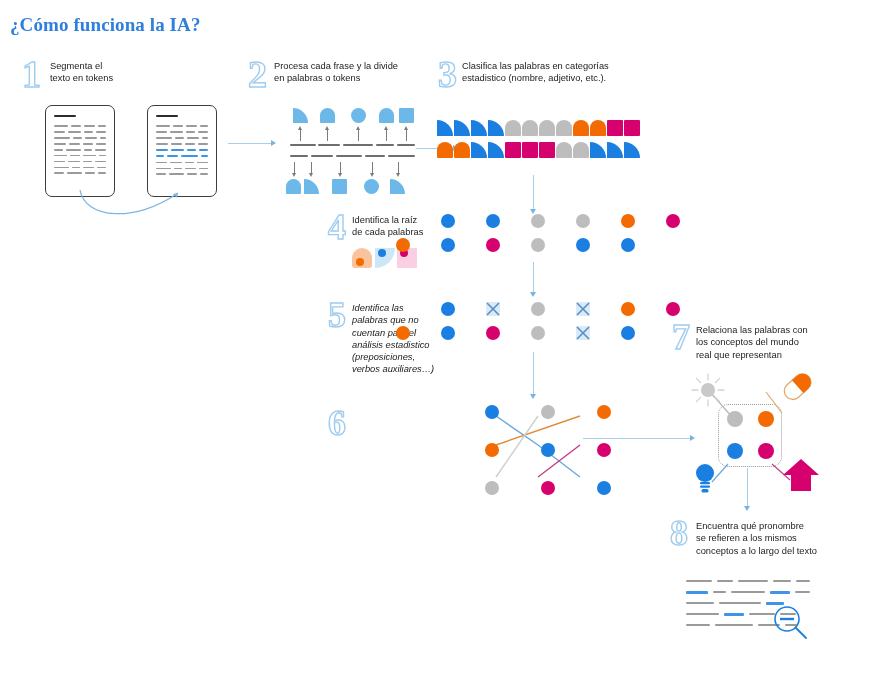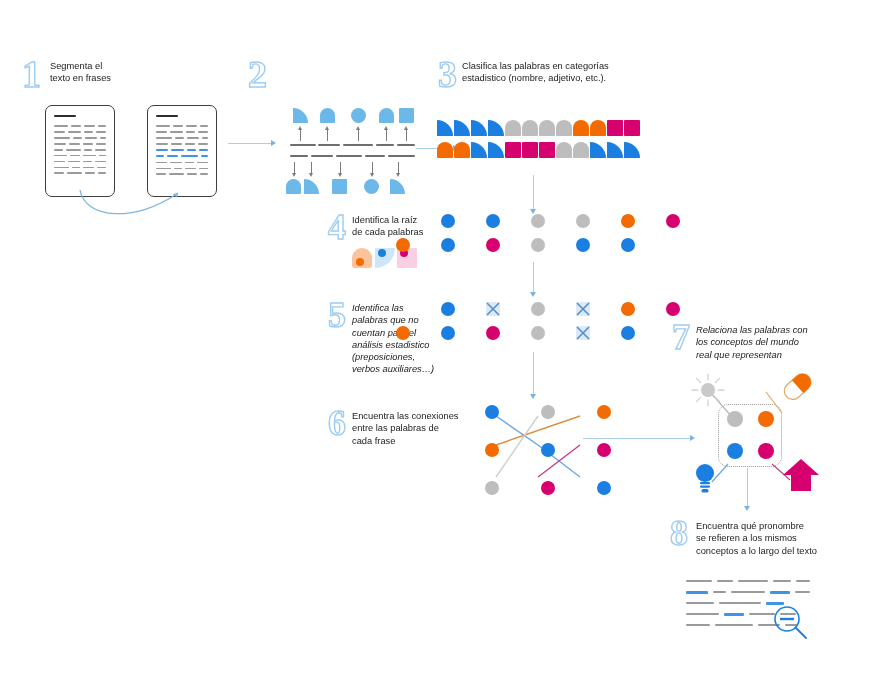--- a/index.html
+++ b/index.html
@@ -81,25 +81,26 @@
   svg { overflow: visible; display: block; }
   .abs-svg { position: absolute; }
 
   .xmark { position: absolute; }
 </style>
 </head>
 <body>
 
 <div class="canvas">
 
+  <div class="page-title">¿Cómo funciona la IA?</div>
 
   <div class="step" style="left:22px; top:58px;">
     <div class="step-num" style="font-size:38px; width:28px;">1</div>
     <div class="step-cap" style="width:110px;">Segmenta el
-texto en frases</div>
+texto en tokens</div>
   </div>
 
   <div class="doc" style="left:45px; top:105px; width:70px; height:92px;">
     <div class="doc-inner">
       <div class="doc-title-rule"></div>
       <div class="txt-row">
           <i class="txt-seg" style="width:16px"></i>
           <i class="txt-seg" style="width:11px"></i>
           <i class="txt-seg" style="width:13px"></i>
           <i class="txt-seg" style="width:9px"></i>
@@ -218,20 +219,22 @@
   <svg class="abs-svg" style="left:75px; top:185px;" width="130" height="40">
     <path d="M5,5 C10,34 60,38 103,8" fill="none" stroke="#7cb6e0" stroke-width="1.3"></path>
     <polygon points="103,8 98,9 102,13" fill="#7cb6e0"></polygon>
   </svg>
 
   <div class="conn conn-h" style="left:228px; top:143px; width:44px;"></div>
   <div class="arrowhead ah-right" style="left:271px; top:140px;"></div>
 
   <div class="step" style="left:248px; top:58px;">
     <div class="step-num" style="font-size:38px; width:26px;">2</div>
+    <div class="step-cap" style="width:170px;">Procesa cada frase y la divide
+en palabras o tokens</div>
   </div>
 
   <div class="shape pie" style="left:293px; top:108px; width:15px; height:15px; background:#6cb8e8;"></div>
   <div class="shape dome" style="left:320px; top:108px; width:15px; height:15px; background:#6cb8e8;"></div>
   <div class="shape circ" style="left:351px; top:108px; width:15px; height:15px; background:#6cb8e8;"></div>
   <div class="shape dome" style="left:379px; top:108px; width:15px; height:15px; background:#6cb8e8;"></div>
   <div class="shape sq" style="left:399px; top:108px; width:15px; height:15px; background:#6cb8e8;"></div>
 
   <div class="tick" style="left:300px; top:129px; height:12px;"></div>
   <div class="arrowhead ah-up" style="left:297.5px; top:126px;"></div>
@@ -390,23 +393,20 @@
         </svg>
       </div>
       <div class="shape circ" style="left: 621px; top: 326px; width: 14px; height: 14px; background: rgb(26, 127, 224);"></div>
     </div>
 
   <div class="conn conn-v" style="left:533px; top:352px; height:44px;"></div>
   <div class="arrowhead ah-down" style="left:529.8px; top:394px;"></div>
 
   <div class="step" style="left:328px; top:408px;">
     <div class="step-num" style="font-size:36px; width:24px;">6</div>
-    <div class="step-cap" style="width:125px;">Encuentra las conexiones
-entre las palabras de
-cada frase</div>
   </div>
 
   <svg class="abs-svg" style="left:485px; top:405px;" width="110" height="95">
     <line x1="11" y1="11" x2="53" y2="40" stroke="#6ba7dd" stroke-width="1.4"></line>
     <line x1="11" y1="40" x2="95" y2="11" stroke="#e08c3c" stroke-width="1.4"></line>
     <line x1="53" y1="11" x2="11" y2="72" stroke="#cfcfcf" stroke-width="1.4"></line>
     <line x1="53" y1="40" x2="95" y2="72" stroke="#6ba7dd" stroke-width="1.4"></line>
     <line x1="95" y1="40" x2="53" y2="72" stroke="#c53a82" stroke-width="1.4"></line>
   </svg>
   <div id="s6grid">
@@ -419,21 +419,21 @@
       <div class="shape circ" style="left: 485px; top: 481px; width: 14px; height: 14px; background: rgb(189, 189, 189);"></div>
       <div class="shape circ" style="left: 541px; top: 481px; width: 14px; height: 14px; background: rgb(214, 0, 110);"></div>
       <div class="shape circ" style="left: 597px; top: 481px; width: 14px; height: 14px; background: rgb(26, 127, 224);"></div>
     </div>
 
   <div class="conn conn-h" style="left:583px; top:438px; width:108px;"></div>
   <div class="arrowhead ah-right" style="left:690px; top:435px;"></div>
 
   <div class="step" style="left:672px; top:322px;">
     <div class="step-num" style="font-size:36px; width:24px;">7</div>
-    <div class="step-cap" style="width:135px;font-style:italic;">Relaciona las palabras con
+    <div class="step-cap" style="width:135px;">Relaciona las palabras con
 los conceptos del mundo
 real que representan</div>
   </div>
 
   <div style="position:absolute; left:718px; top:404px; width:64px; height:63px; border:1.4px dotted #9a9a9a; border-radius:10px;"></div>
 
   <svg class="abs-svg" style="left:690px; top:378px;" width="130" height="115">
     <line x1="20" y1="14" x2="43" y2="40" stroke="#b5b5b5" stroke-width="1.2"></line>
     <line x1="92" y1="35" x2="76" y2="14" stroke="#e0a968" stroke-width="1.2"></line>
     <line x1="38" y1="86" x2="22" y2="104" stroke="#6ba7dd" stroke-width="1.2"></line>

